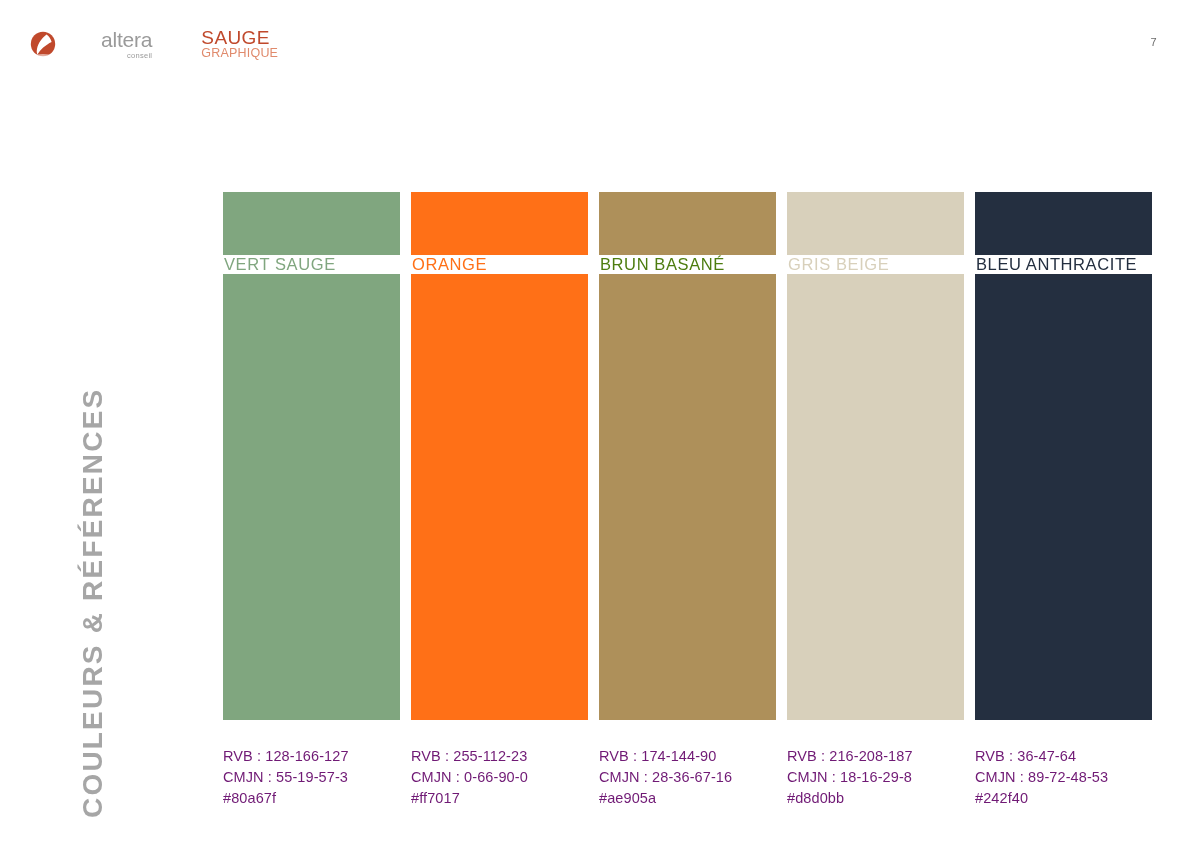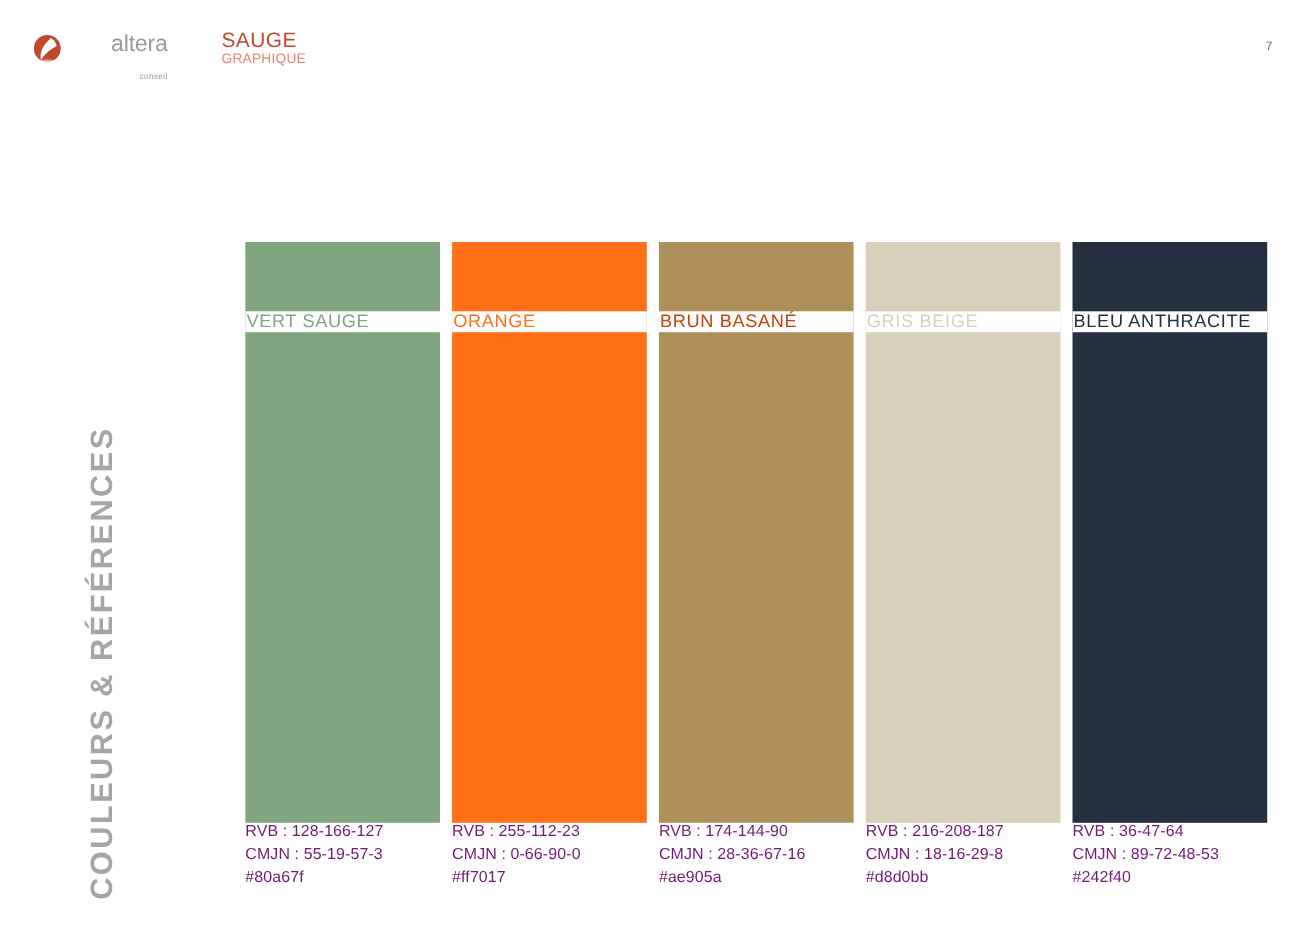--- a/index.html
+++ b/index.html
@@ -47,21 +47,21 @@
     color: #9a9a9a;
     letter-spacing: -0.2px;
     font-weight: 400;
   }
   #logo-conseil {
     font-size: 7.5px;
     line-height: 9px;
     color: #9a9a9a;
     text-align: right;
     letter-spacing: 0.3px;
-    margin-top: 15px;
+    margin-top: 1px;
   }
   #logo-charte-block {
     display: flex;
     flex-direction: column;
     margin-left: 9px;
     margin-top: 0px;
   }
   #logo-charte {
     font-size: 19px;
     line-height: 18px;
@@ -109,21 +109,20 @@
   }
 
   
   #palette {
     position: absolute;
     left: 223px;
     top: 192px;
     width: 932px;
     height: 528px;
     display: flex;
-    margin-top: 28px;
   }
   .swatch {
     position: relative;
     width: 177px;
     margin-right: 11px;
     height: 528px;
   }
   .swatch:last-child { margin-right: 0; }
   .swatch-fill {
     position: absolute;
@@ -207,21 +206,21 @@
         <div class="swatch-label" style="color: rgb(128, 166, 127);">VERT SAUGE</div>
       </div>
       <div class="swatch">
         <div class="swatch-fill" style="background: rgb(255, 112, 23);"></div>
         <div class="swatch-label-band"></div>
         <div class="swatch-label" style="color: rgb(255, 112, 23);">ORANGE</div>
       </div>
       <div class="swatch">
         <div class="swatch-fill" style="background: rgb(174, 144, 90);"></div>
         <div class="swatch-label-band"></div>
-        <div class="swatch-label" style="color: #c2410c; text-align: right;">BRUN BASANÉ</div>
+        <div class="swatch-label" style="color: #4d7c0f; text-align: right;">BRUN BASANÉ</div>
       </div>
       <div class="swatch">
         <div class="swatch-fill" style="background: rgb(216, 208, 187);"></div>
         <div class="swatch-label-band"></div>
         <div class="swatch-label" style="color: rgb(216, 208, 187);">GRIS BEIGE</div>
       </div>
       <div class="swatch">
         <div class="swatch-fill" style="background: rgb(36, 47, 64);"></div>
         <div class="swatch-label-band"></div>
         <div class="swatch-label" style="color: rgb(36, 47, 64);">BLEU ANTHRACITE</div>

